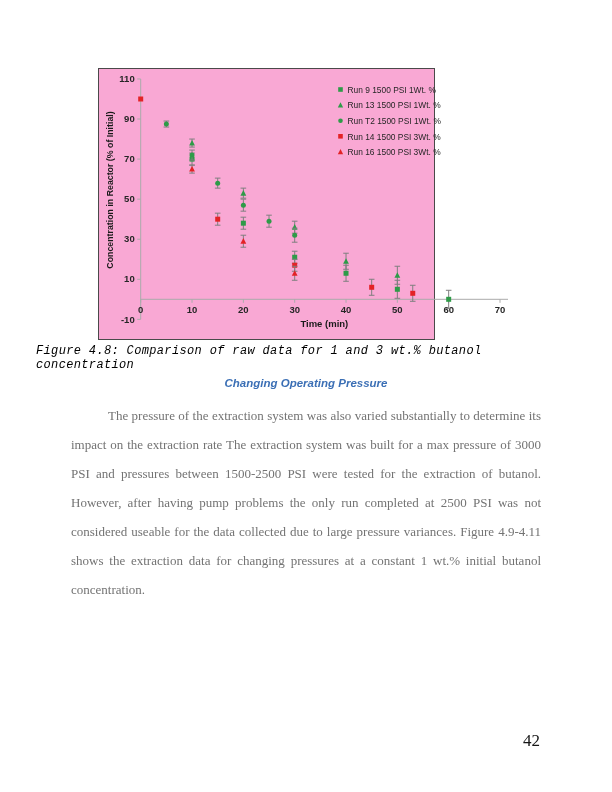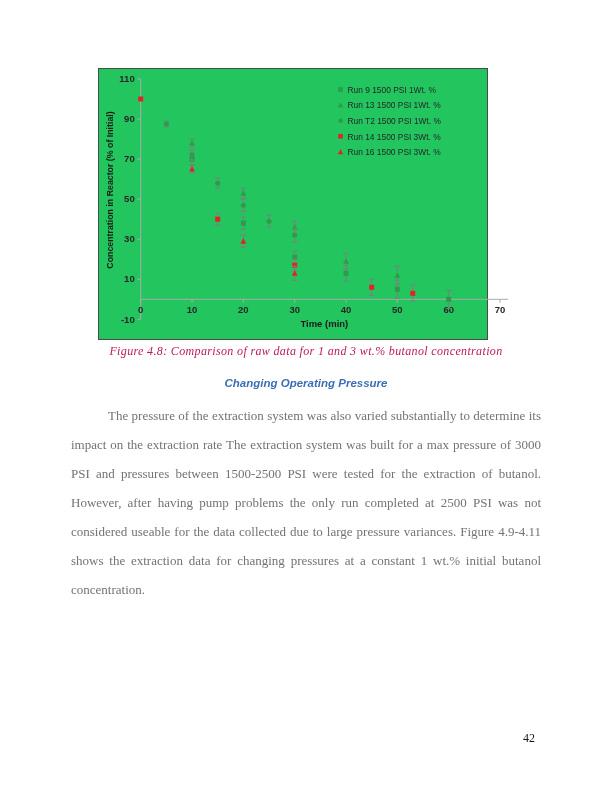--- a/index.html
+++ b/index.html
@@ -1,43 +1,43 @@
 <!DOCTYPE html>
 <html><head>
 <meta charset="utf-8">
 <style>
   html,body{margin:0;padding:0;}
   body{
     width:612px;height:792px;background:#ffffff;position:relative;
     font-family:"Liberation Sans",sans-serif;overflow:hidden;
   }
   .chart-frame{
-    position:absolute;left:98px;top:68px;width:390px;height:272px;
-    border:1px solid #4a4a4a;background:#22c55e;box-sizing:border-box;
+    position:absolute;left:98px;top:68px;width:337px;height:272px;
+    border:1px solid #4a4a4a;background:#f9a8d4;box-sizing:border-box;
   }
   .chart-frame svg{display:block;}
   .figure-caption{
     position:absolute;left:36px;top:344px;width:540px;
-    text-align:center;font-style:italic;font-size:12px;letter-spacing:0.35px;
-    color:#be185d;font-family:Liberation Serif, serif;
+    text-align:left;font-style:italic;font-size:12px;letter-spacing:0.35px;
+    color:#000000;font-family:Liberation Mono, monospace;
   }
   .section-heading{
     position:absolute;left:71px;top:377px;width:470px;
     font-weight:bold;font-style:italic;font-size:11.5px;color:#3b6fb5;
     font-family:"Liberation Sans",sans-serif;
     text-align:center;
   }
   .body-paragraph{
     position:absolute;left:71px;top:401px;width:470px;
     font-family:"Liberation Serif",serif;font-size:13px;line-height:29px;
     color:#737373;text-align:justify;text-indent:37px;
   }
   .page-number{
     position:absolute;left:523px;top:731px;width:20px;
-    font-family:"Liberation Serif",serif;font-size:12px;color:#151515;
+    font-family:"Liberation Serif",serif;font-size:17px;color:#151515;
   }
 </style>
 </head>
 <body>
 
 <div class="chart-frame">
   <svg id="chart-svg" width="415" height="270" viewBox="0 0 415 270">
       <g>
         <line x1="41.7" y1="9.969999999999999" x2="41.7" y2="250.33" stroke="#ababab" stroke-width="1"></line>
         <line x1="38.2" y1="9.969999999999999" x2="41.7" y2="9.969999999999999" stroke="#ababab" stroke-width="1"></line>

